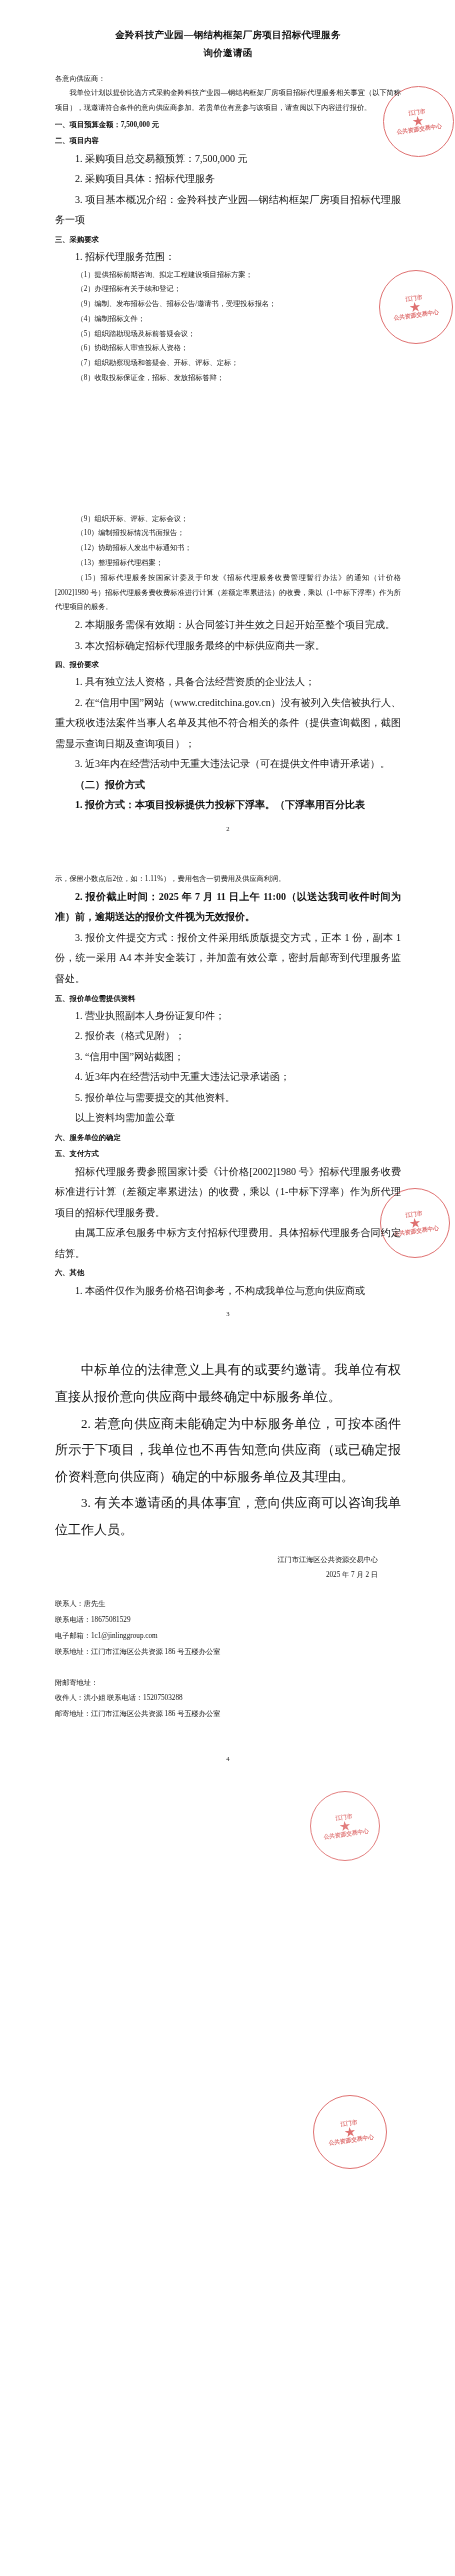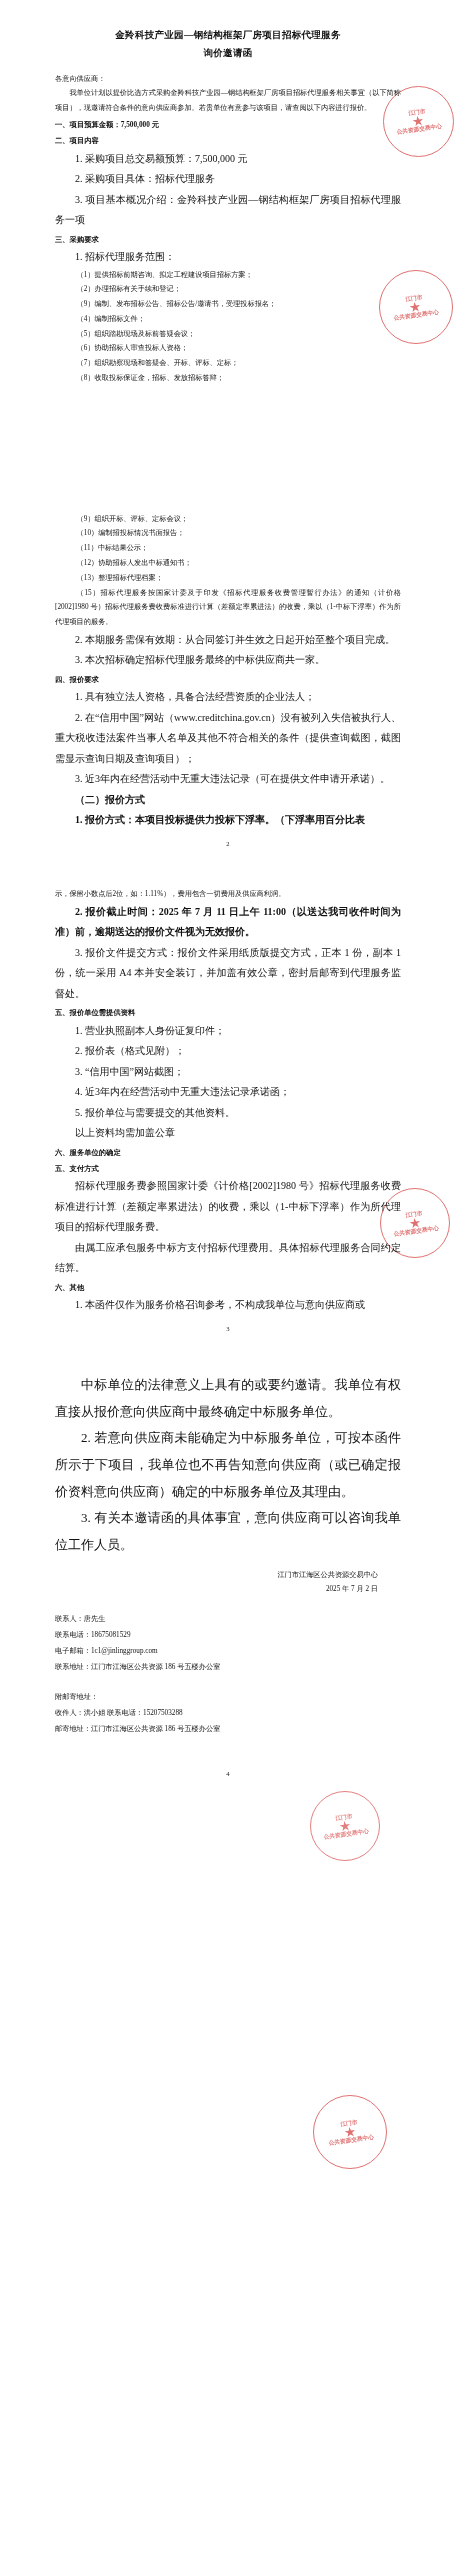--- a/index.html
+++ b/index.html
@@ -177,21 +177,20 @@
     <p class="item-sub">（6）协助招标人审查投标人资格；</p>
     <p class="item-sub">（7）组织勘察现场和答疑会、开标、评标、定标；</p>
     <p class="item-sub">（8）收取投标保证金，招标、发放招标答辩；</p>
 
     <div class="blank-block"></div>
   </div>
 
   <div class="sheet">
     <p class="item-sub">（9）组织开标、评标、定标会议；</p>
     <p class="item-sub">（10）编制招投标情况书面报告；</p>
-    <p class="item-sub">（11）中标结果公示；</p>
     <p class="item-sub">（12）协助招标人发出中标通知书；</p>
     <p class="item-sub">（13）整理招标代理档案；</p>
     <p class="item-sub">（15）招标代理服务按国家计委及于印发《招标代理服务收费管理暂行办法》的通知（计价格[2002]1980 号）招标代理服务费收费标准进行计算（差额定率累进法）的收费，乘以（1-中标下浮率）作为所代理项目的服务。</p>
     <p class="item-sub"></p>
 
     <p class="item">2. 本期服务需保有效期：从合同签订并生效之日起开始至整个项目完成。</p>
     <p class="item">3. 本次招标确定招标代理服务最终的中标供应商共一家。</p>
 
     <p class="sec">四、报价要求</p>
     <p class="item">1. 具有独立法人资格，具备合法经营资质的企业法人；</p>

